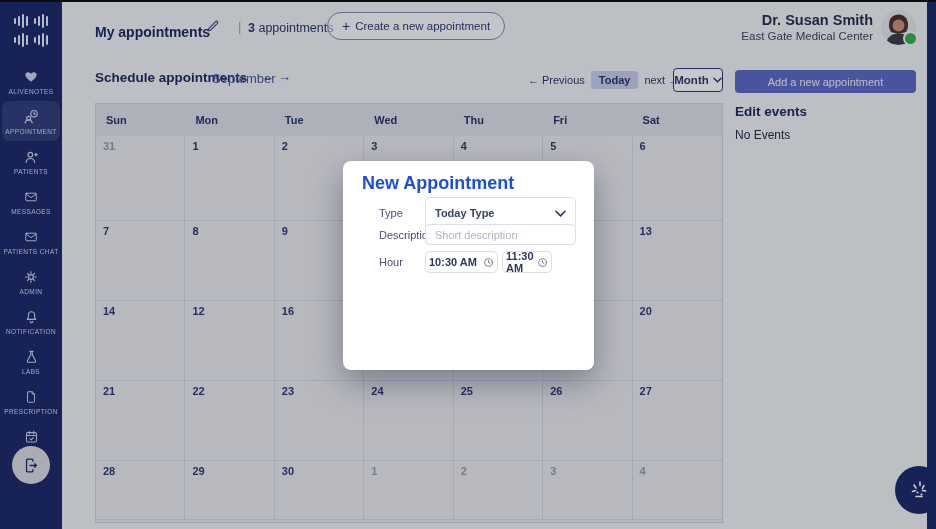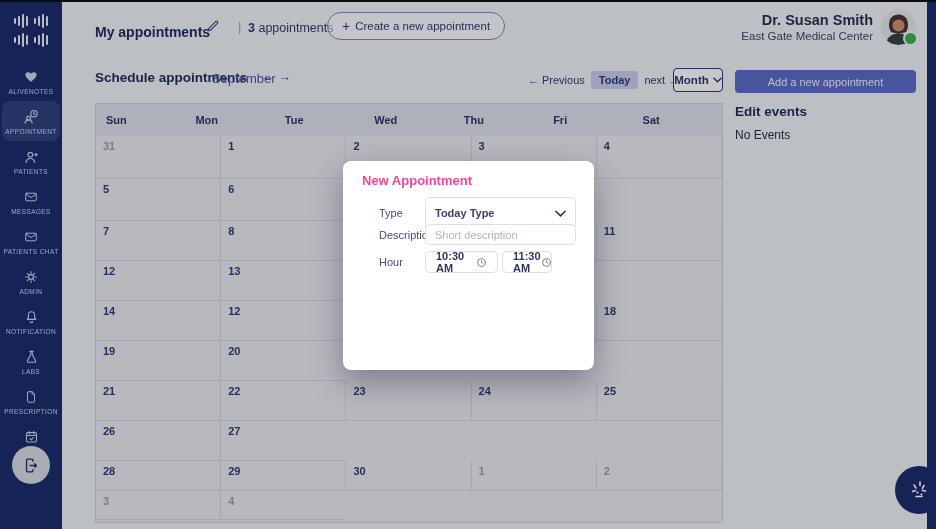--- a/index.html
+++ b/index.html
@@ -60,46 +60,46 @@
     background:#5b6ac4;color:#eceefb;font-size:11px;font-family:inherit;cursor:pointer;z-index:5;}
   .edit-events{position:absolute;left:735px;top:104px;font-size:13.5px;font-weight:bold;color:#1e2a60;z-index:5;}
   .no-events{position:absolute;left:735px;top:128px;font-size:12px;color:#232a45;z-index:5;}
 
   
   .calendar{position:absolute;left:95px;top:103px;width:626px;height:418px;z-index:4;
     border:1px solid #cdd0da;background:#e8e9ee;}
   .cal-head{display:grid;grid-template-columns:repeat(7,1fr);height:32px;background:#dcdee6;}
   .cal-h{display:flex;align-items:center;padding-left:10px;font-size:11px;font-weight:bold;color:#28346b;}
   .cal-body{display:grid;grid-template-rows:85px 80px 80px 80px 59px;}
-  .cal-row{display:grid;grid-template-columns:repeat(5,1fr);}
+  .cal-row{display:grid;grid-template-columns:repeat(7,1fr);}
   .cal-cell{border-right:1px solid #d2d4de;border-bottom:1px solid #d2d4de;padding:4px 0 0 7px;
     font-size:11px;font-weight:bold;color:#2e3a72;cursor:pointer;background:#e8e9ee;}
   .cal-cell.muted{color:#9densa}
   .cal-cell.muted{color:#989aa6;}
   .cal-row .cal-cell:last-child{border-right:none;}
 
   
   .right-strip{position:absolute;right:0;top:2px;width:9px;height:527px;background:#1d2a68;z-index:12;}
   .chat-widget{position:absolute;left:895px;top:466px;width:48px;height:48px;border-radius:50%;
     background:#1d2a68;z-index:13;display:flex;align-items:center;justify-content:center;cursor:pointer;color:#fff;}
 
   
   .overlay{position:absolute;inset:0;background:rgba(5,8,20,0.21);z-index:20;}
   .modal{position:absolute;left:343px;top:161px;width:251px;height:209px;background:#fff;border-radius:8px;
     box-shadow:0 12px 32px rgba(10,14,40,.35);z-index:25;}
-  .modal-title{position:absolute;left:19px;top:12px;font-size:13px;font-weight:bold;color:#ec4899;}
+  .modal-title{position:absolute;left:19px;top:12px;font-size:18px;font-weight:bold;color:#1d4ed8;}
   .form-row{position:absolute;left:0;width:100%;display:flex;align-items:center;}
   .row-type{top:36px;height:32px;} .row-desc{top:63px;height:21px;} .row-hour{top:90px;height:22px;}
   .f-label{position:absolute;left:36px;font-size:11px;color:#474d6e;}
   .f-field{position:absolute;left:82px;width:151px;height:100%;border:1px solid #dcdee9;border-radius:5px;
     background:#fff;box-sizing:border-box;display:flex;align-items:center;font-size:11px;color:#333a63;}
   .select-type{justify-content:space-between;padding:0 9px;cursor:pointer;font-weight:bold;color:#39406b;}
   .desc-input{width:151px;padding:0 9px;font-family:inherit;font-size:11px;color:#333a63;outline:none;}
   .desc-input::placeholder{color:#b0b3bf;}
-  .time-field{width:73px;padding:0 10px;justify-content:space-between;cursor:pointer;color:#2f3660;font-weight:bold;}
+  .time-field{width:73px;padding:0 3px;justify-content:space-between;cursor:pointer;color:#2f3660;font-weight:bold;}
   .time-field.end{left:159px;width:50px;}
   .clock-icon{color:#6f7482;display:flex;}
 </style>
 </head>
 <body>
 
 <div class="screen">
   <div class="topline"></div>
 
   <aside class="sidebar">

